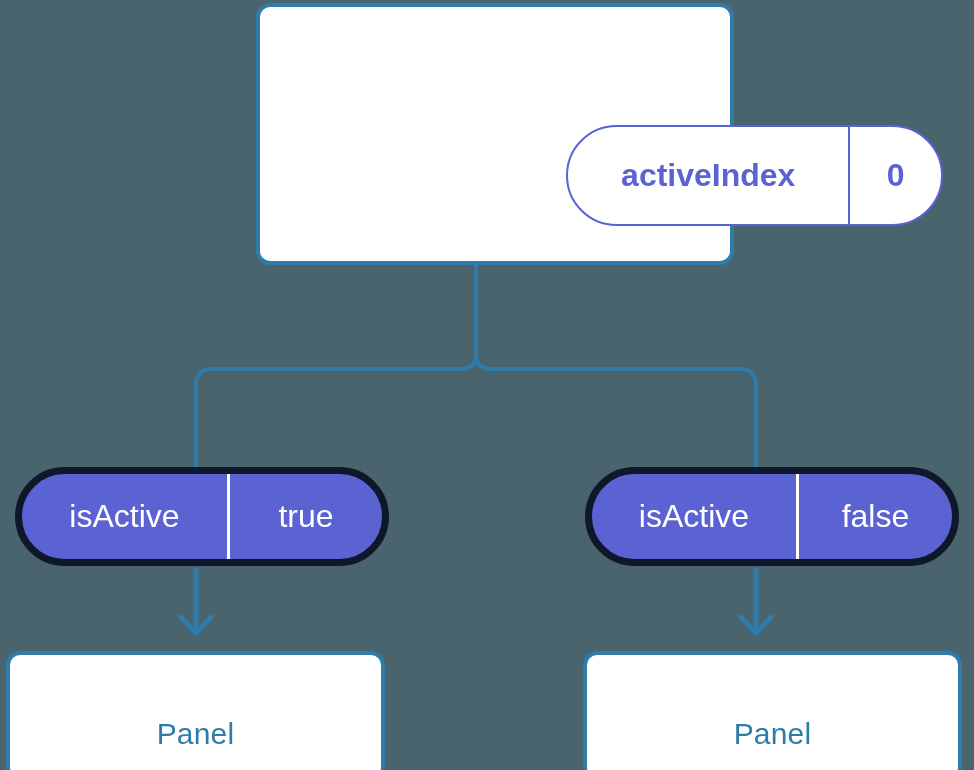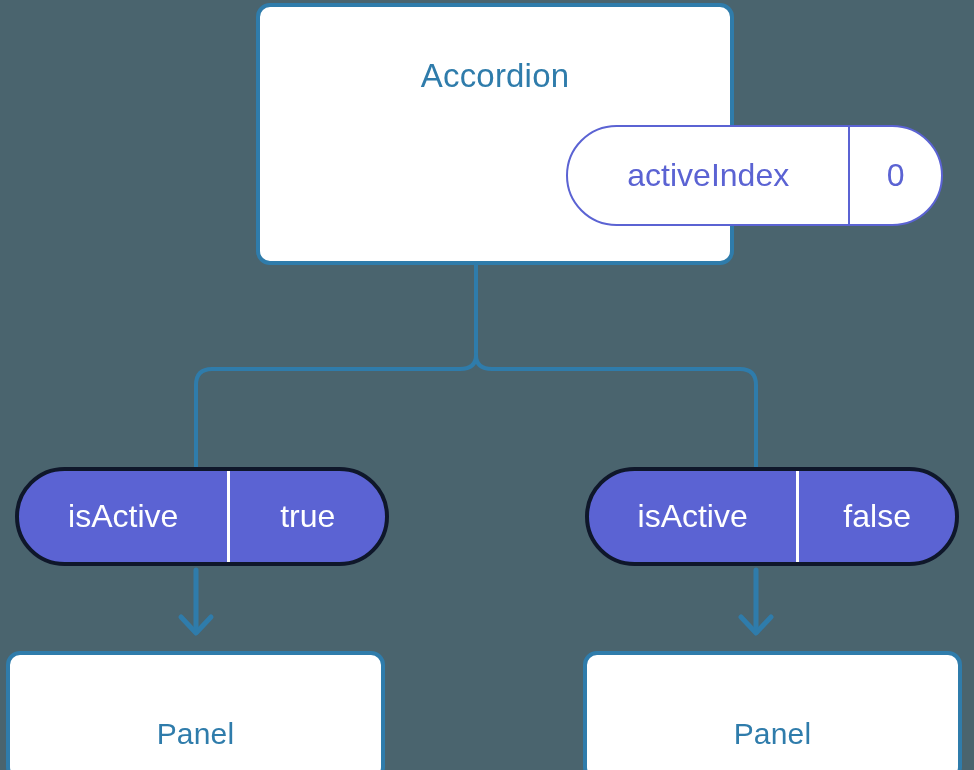--- a/index.html
+++ b/index.html
@@ -76,37 +76,38 @@
   
   .pill-outline {
     border: 2px solid #5b63d3;
     border-radius: 999px;
     background: #ffffff;
   }
   .pill-outline .pill-key,
   .pill-outline .pill-val {
     color: #5b63d3;
     font-size: 32px;
+    font-weight: bold;
   }
   .pill-outline .pill-val {
     border-left: 2px solid #5b63d3;
   }
   #state-pill {
     left: 306px;
     top: 118px;
     width: 377px;
     height: 101px;
   }
   #state-pill .pill-key { width: 282px; }
   #state-pill .pill-val { width: 93px; }
 
   
   .pill-filled {
     background: #5b63d3;
-    border: 4px solid #0f172a;
+    border: 7px solid #0f172a;
     border-radius: 999px;
   }
   .pill-filled .pill-key,
   .pill-filled .pill-val {
     color: #ffffff;
     font-size: 32px;
   }
   .pill-filled .pill-val {
     border-left: 3px solid #ffffff;
   }
@@ -172,21 +173,20 @@
 
       <path d="M 196 570 L 196 632"></path>
       <path d="M 181 617 L 196 633 L 211 617"></path>
 
       <path d="M 756 570 L 756 632"></path>
       <path d="M 741 617 L 756 633 L 771 617"></path>
     </g>
   </svg>
 
   <div class="card" id="accordion-card">
-    <div class="card-title">Accordion</div>
 
     <div class="pill pill-outline" id="state-pill">
       <div class="pill-key">activeIndex</div>
       <div class="pill-val">0</div>
     </div>
   </div>
 
   <div class="pill pill-filled" id="prop-pill-0">
     <div class="pill-key">isActive</div>
     <div class="pill-val">true</div>

